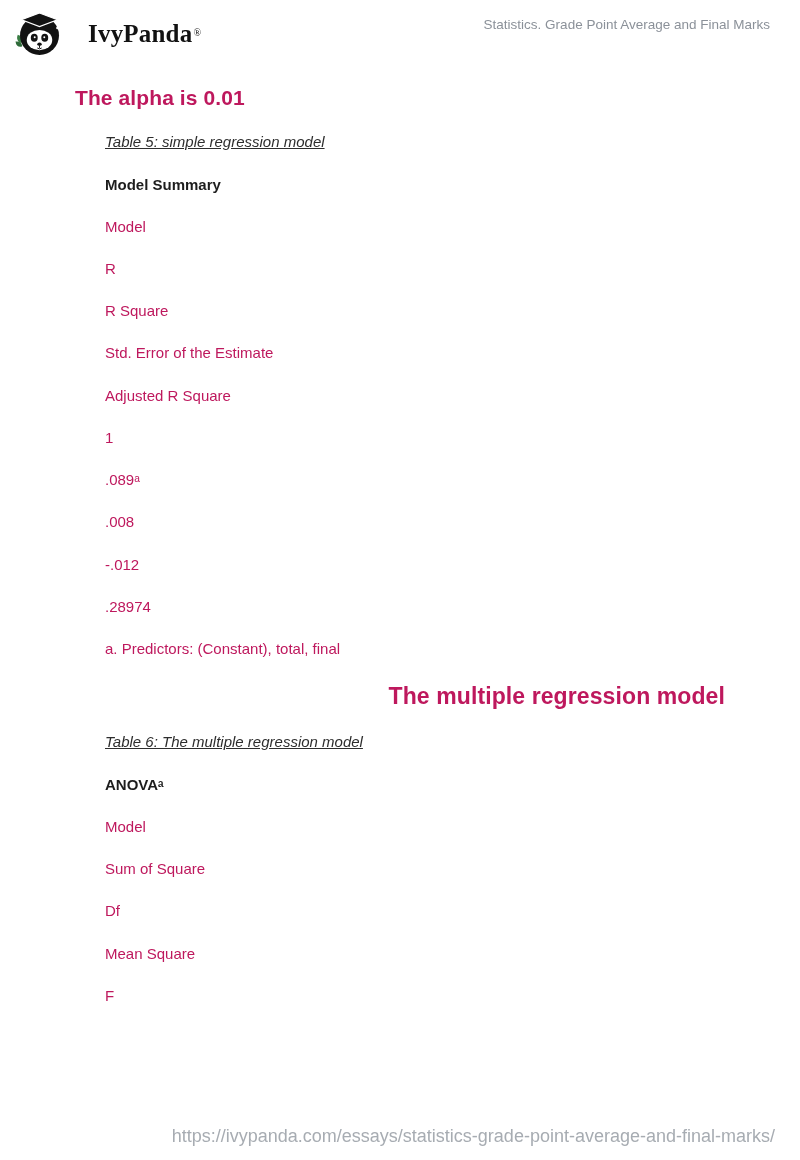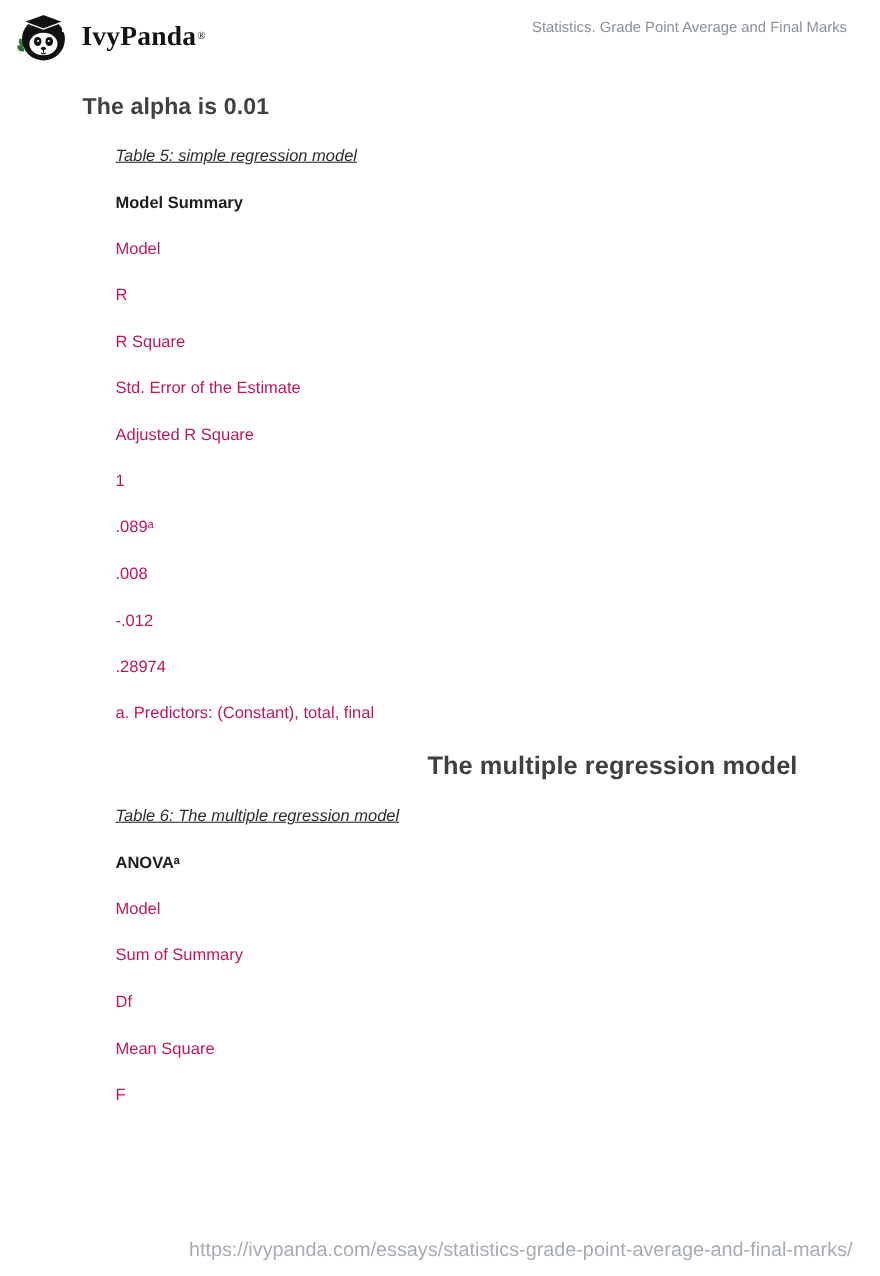--- a/index.html
+++ b/index.html
@@ -18,21 +18,21 @@
   .header {
     display: flex;
     justify-content: space-between;
     align-items: flex-start;
     padding: 10px 30px 0 14px;
     height: 62px;
   }
   .brand {
     display: flex;
     align-items: center;
-    gap: 12px;
+    gap: 26px;
     cursor: pointer;
   }
   .brand-logo svg { display: block; }
   .brand-name {
     font-family: "Liberation Serif", serif;
     font-weight: 700;
     font-size: 25px;
     color: #121212;
     letter-spacing: 0.2px;
   }
@@ -49,21 +49,21 @@
     color: #8b9199;
   }
 
   
   .content {
     padding: 0 75px;
   }
   .section-heading {
     font-size: 21px;
     font-weight: 700;
-    color: #404040;
+    color: #be185d;
     margin: 24px 0 24px 0;
     letter-spacing: 0.1px;
   }
   .section-heading.lg {
     font-size: 23px;
     margin: 18px 0 24px 0;
     text-align: right;
   }
   .table-caption {
     font-style: italic;
@@ -158,20 +158,20 @@
   <p class="line">.28974</p>
   <p class="line">a. Predictors: (Constant), total, final</p>
 
 
   <h1 class="section-heading lg">The multiple regression model</h1>
 
   <p class="table-caption">Table 6: The multiple regression model</p>
   <p class="table-title">ANOVAᵃ</p>
 
   <p class="line">Model</p>
-  <p class="line">Sum of Summary</p>
+  <p class="line">Sum of Square</p>
   <p class="line">Df</p>
   <p class="line">Mean Square</p>
   <p class="line">F</p>
 
 </div>
 
 <div class="footer">https://ivypanda.com/essays/statistics-grade-point-average-and-final-marks/</div>
 
 </body></html>

